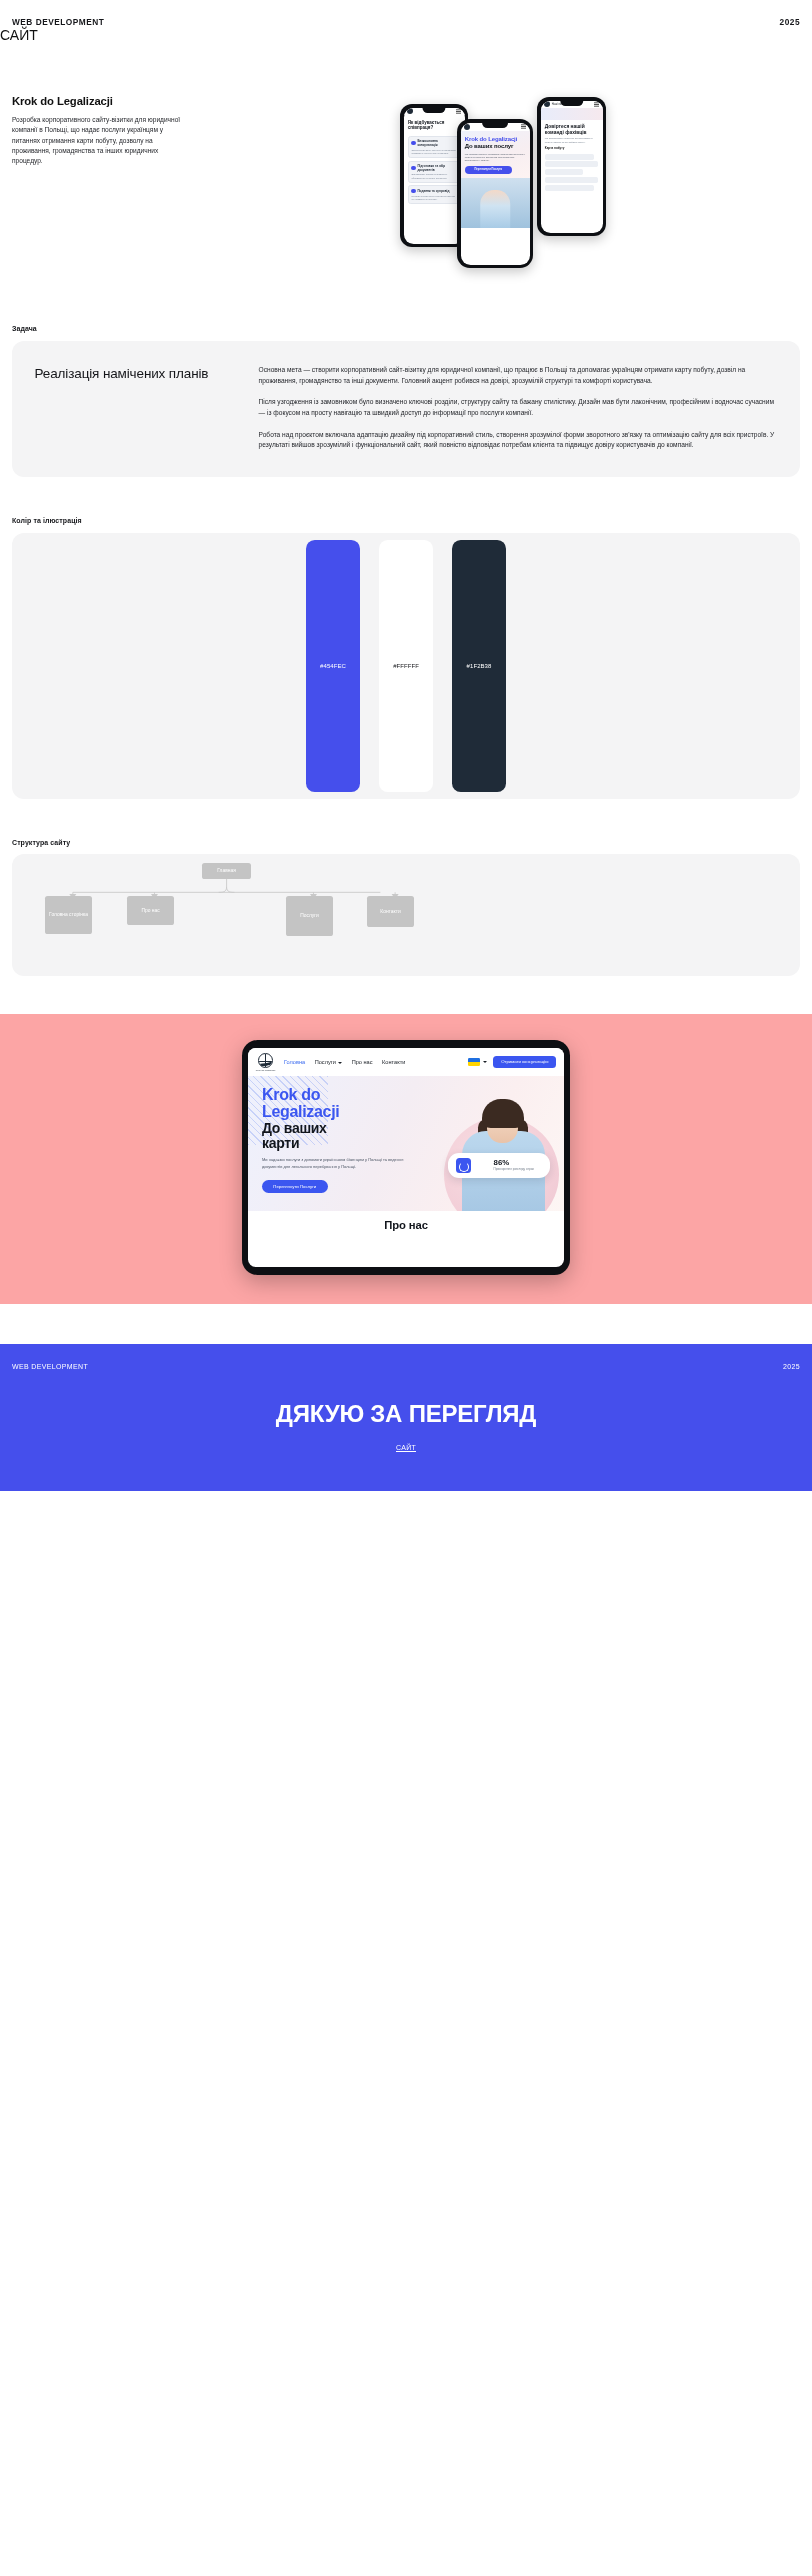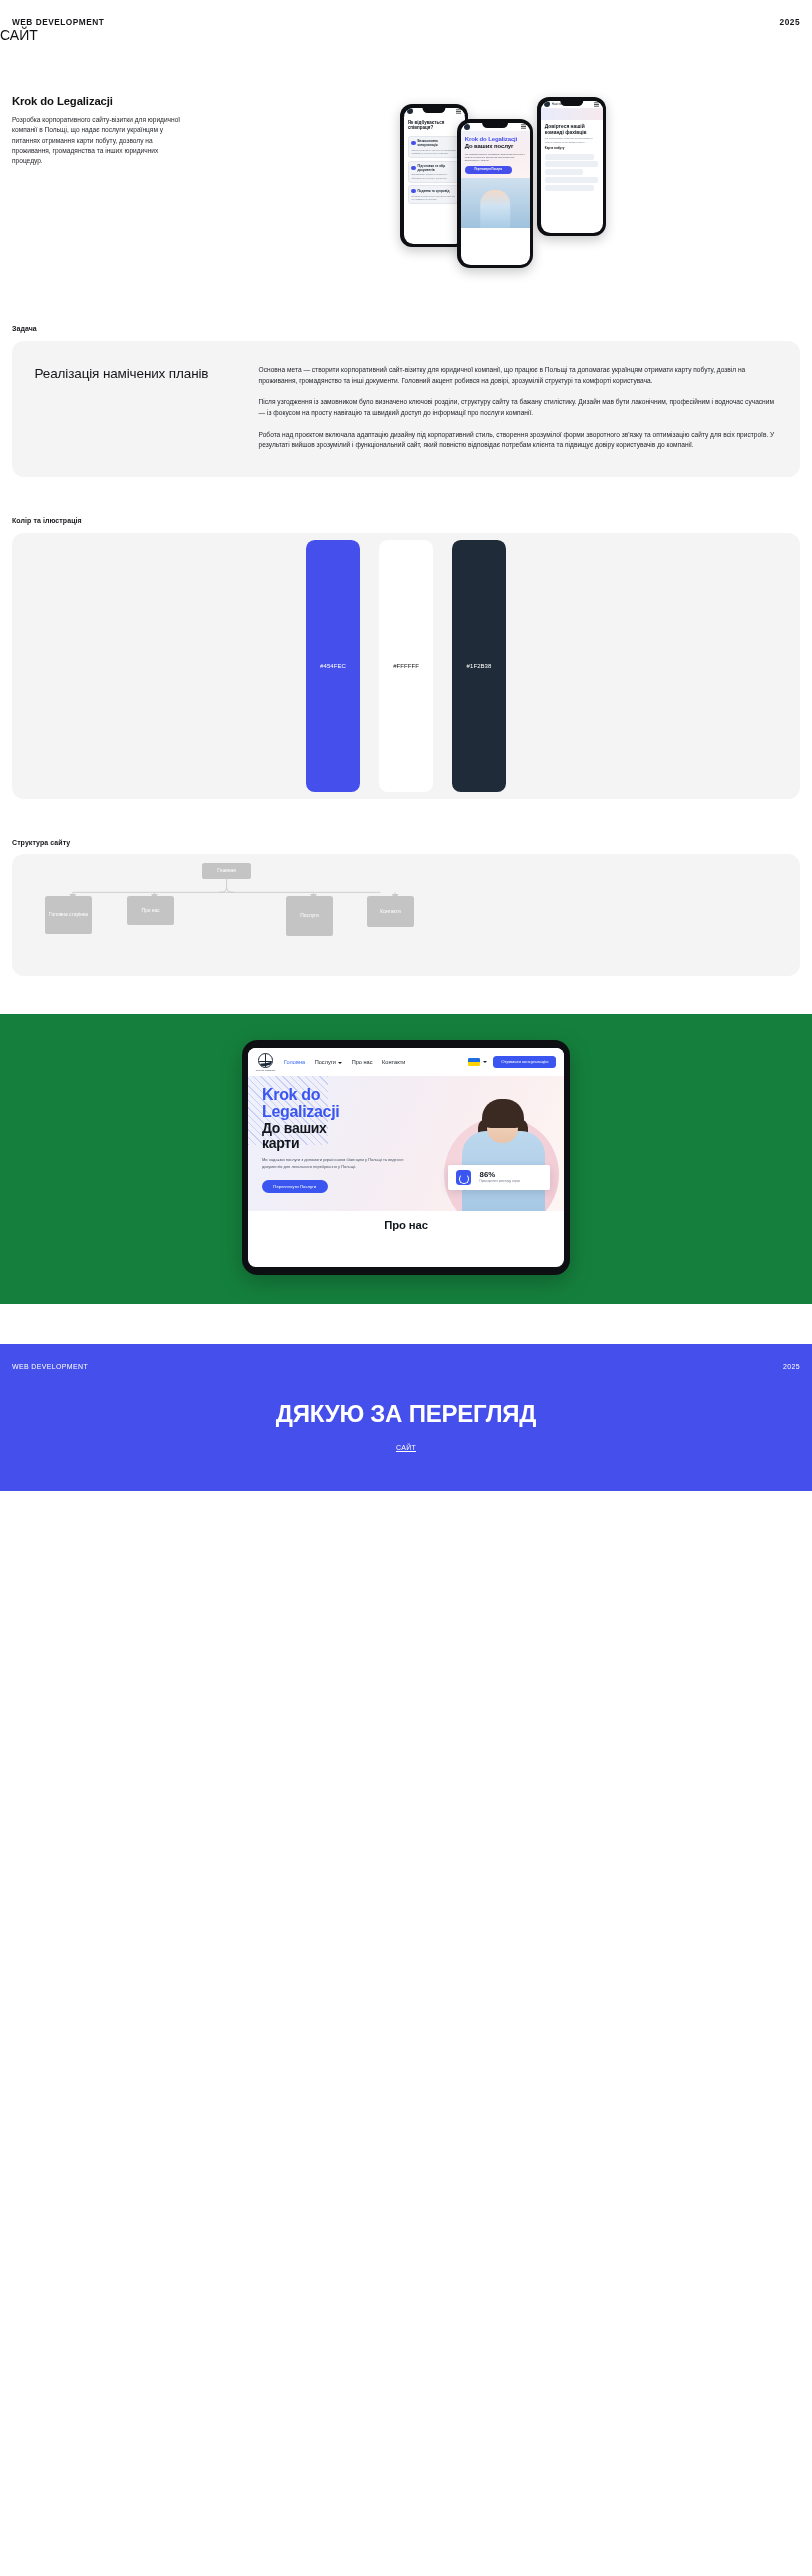--- a/index.html
+++ b/index.html
@@ -123,21 +123,21 @@
     display: flex; align-items: center; justify-content: center;
     text-align: center; font-size: 4.9px; line-height: 1.3; border-radius: 2.6px; padding: 1.7px;
   }
   .n-root { left: 190px; top: 8.7px;  width: 49px; height: 15.6px; }
   .n-1 { left: 33px;  top: 42px;  width: 47px; height: 38px; }
   .n-2 { left: 115px; top: 42px;  width: 47px; height: 29px; }
   .n-3 { left: 274px; top: 42px;  width: 47px; height: 40px; }
   .n-4 { left: 355px; top: 42px;  width: 47px; height: 31px; }
 
   
-  .band { background: #15803d; padding: 26px 0 29.5px; margin-top: 38px; }
+  .band { background: #fca5a5; padding: 26px 0 29.5px; margin-top: 38px; }
   .tablet {
     width: 328px; margin: 0 auto; background: #0d0f13;
     border-radius: 15.6px; padding: 7.8px 6px; box-shadow: 0 7px 22.6px rgba(0,0,0,.25);
   }
   .tablet-screen { background:#fff; border-radius: 7.8px; overflow: hidden; height: 219px; }
 
   .t-nav { display:flex; align-items:center; gap:8.7px; padding:5.2px 7.8px; background:#fff; }
   .t-logo { display:flex; flex-direction:column; align-items:center; gap:0.9px; }
   .t-globe { width:14.8px; height:14.8px; border-radius:50%; border:0.9px solid #1f2b38; position:relative; overflow:hidden; }
   .t-globe:before{ content:""; position:absolute; left:50%; top:0; bottom:0; width:0.9px; background:#1f2b38; }
@@ -173,22 +173,22 @@
   .t-body { position:absolute; left:14px; bottom:0; width:83px; height:80px; border-radius:24px 24px 0 0;
     background:linear-gradient(180deg,#bcd8ee 0%,#a7c8e4 100%); }
   .t-head { position:absolute; left:39px; bottom:68px; width:31px; height:36px; border-radius:14.8px;
     background:linear-gradient(180deg,#f6dcc9 0%,#e9c3a9 100%); }
   .t-hair { position:absolute; left:34px; bottom:83px; width:42px; height:29.5px; border-radius:19px 19px 8.7px 8.7px;
     background:#3b2a21; }
   .t-hair2 { position:absolute; left:29.5px; bottom:50px; width:17.4px; height:42px; border-radius:8.7px; background:#3b2a21; }
   .t-hair3 { position:absolute; left:63px; bottom:50px; width:17.4px; height:42px; border-radius:8.7px; background:#3b2a21; }
 
   .t-badge {
-    position:absolute; right:14px; bottom:21px; background:#fff; border-radius:2px;
-    box-shadow:0 2.6px 8.7px rgba(20,25,60,.14); display:flex; align-items:center; gap:9px;
+    position:absolute; right:14px; bottom:33px; background:#fff; border-radius:11px;
+    box-shadow:0 2.6px 8.7px rgba(20,25,60,.14); display:flex; align-items:center; gap:23px;
     padding:5.2px 7.8px; width:102px;
   }
   .t-badge-ic { width:14.8px;height:14.8px;border-radius:3.5px;background:#3b56f0;position:relative;flex:0 0 14.8px; }
   .t-badge-ic:after{ content:""; position:absolute; left:3.5px; top:3.5px; width:7.8px; height:7.8px; border-radius:50%;
     border:1.2px solid #fff; border-top-color:transparent; }
   .t-badge-n { font-size:7.8px; font-weight:700; color:#12161d; line-height:1; }
   .t-badge-t { font-size:3px; color:#78828f; line-height:1.3; margin-top:1.7px; }
 
   .t-next { text-align:center; font-size:11.3px; font-weight:700; color:#12161d; padding:7.8px 0 0; letter-spacing:-.01em; }
 

